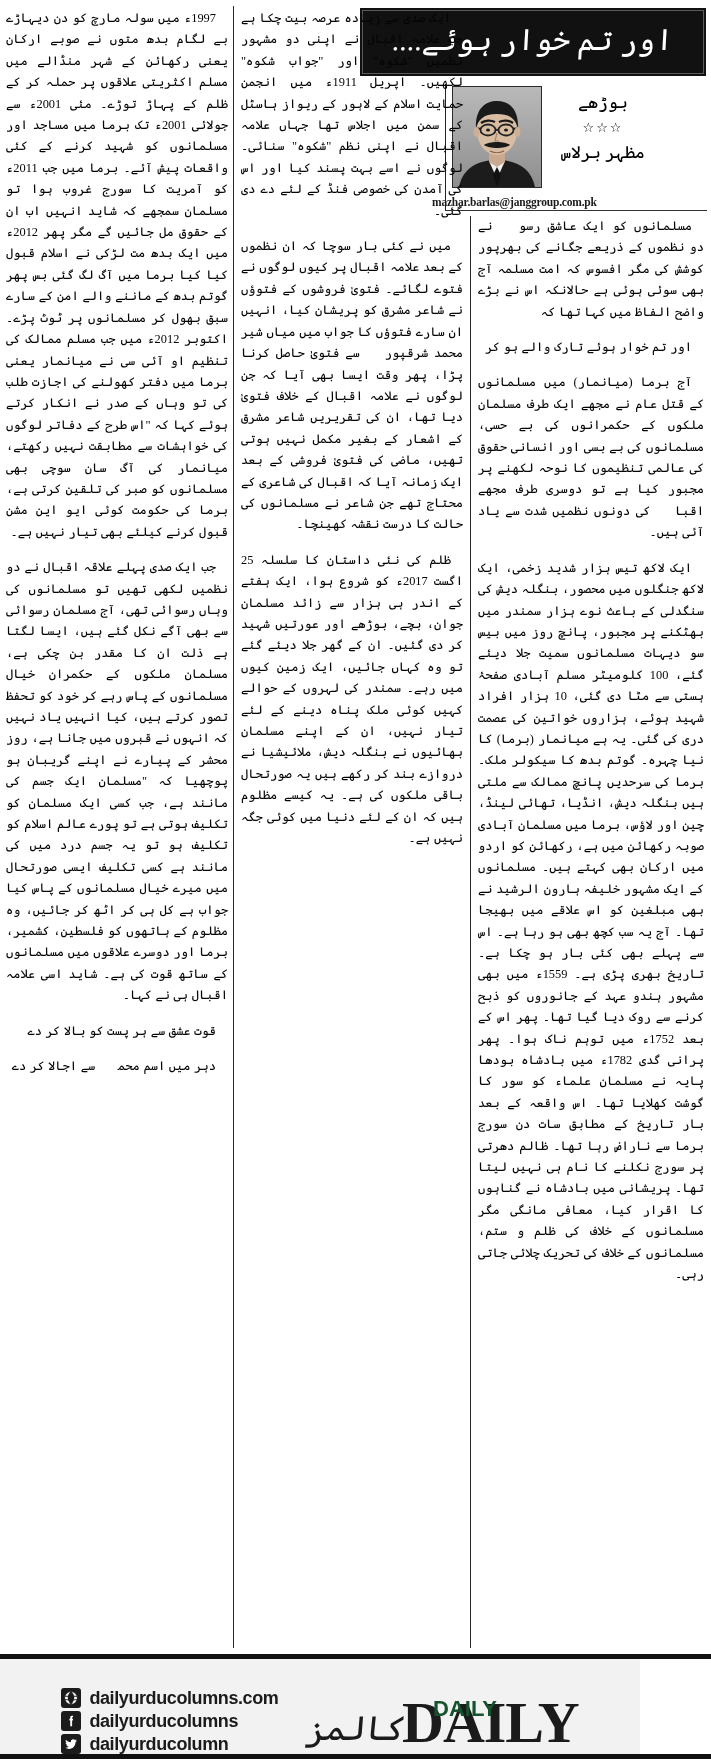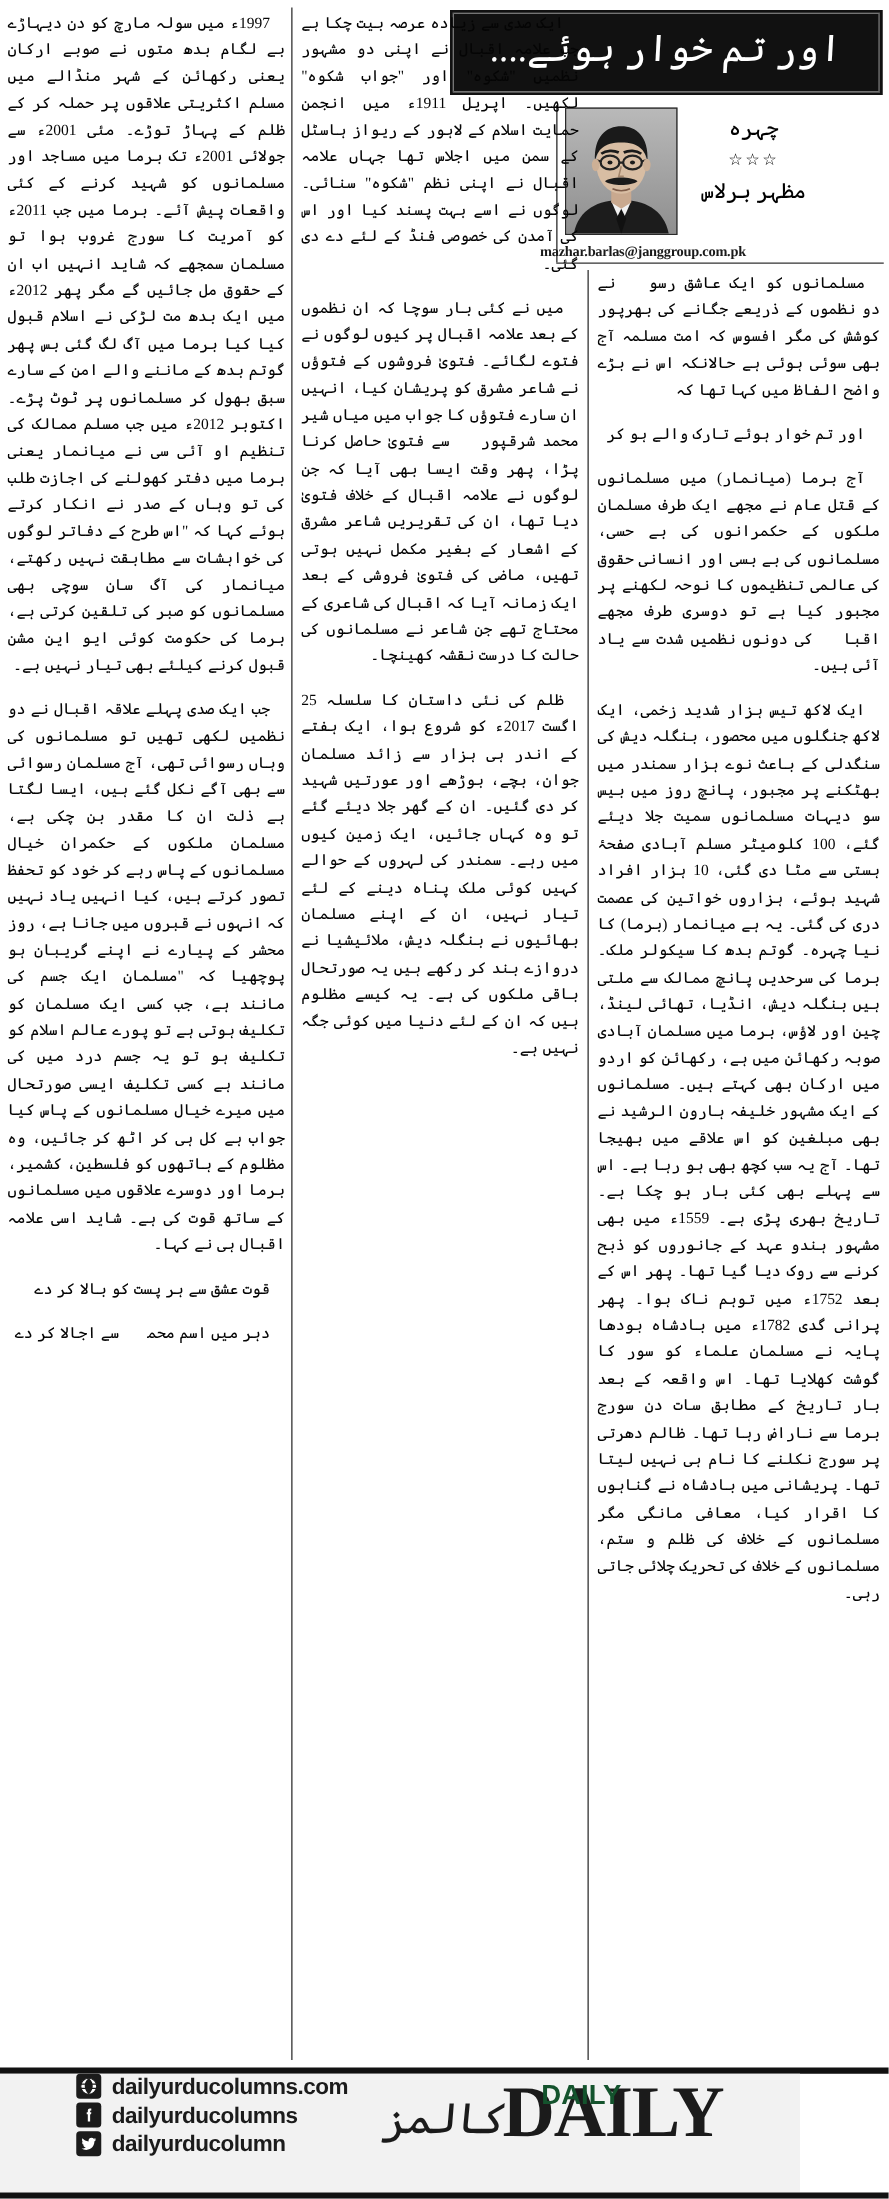--- a/index.html
+++ b/index.html
@@ -207,21 +207,21 @@
     background: #111111;
   }
   .footer {
     position: absolute;
     left: 0;
     top: 1659px;
     width: 640px;
     height: 95px;
     background: #f2f2f2;
     display: flex;
-    align-items: flex-start;
+    align-items: flex-end;
     justify-content: center;
     gap: 26px;
   }
   .footer-bottom-rule {
     position: absolute;
     left: 0;
     top: 1754px;
     width: 711px;
     height: 5px;
     background: #111111;
@@ -358,21 +358,21 @@
 
             <path d="M37 64 C41 66 47 66 51 64" stroke="#7d5b48" stroke-width="1.2" fill="none"></path>
 
             <ellipse cx="23.5" cy="45" rx="3" ry="5" fill="#cdb096"></ellipse>
             <ellipse cx="64.5" cy="45" rx="3" ry="5" fill="#cdb096"></ellipse>
           </svg>
         </div>
       </div>
 
       <div class="byline-text">
-        <div class="byline-colname">چہرہ</div>
+        <div class="byline-colname">بوڑھے</div>
         <div class="byline-stars">☆☆☆</div>
         <div class="byline-author">مظہر برلاس</div>
       </div>
 
     </div>
 
     <div class="email-line">mazhar.barlas@janggroup.com.pk</div>
     <div class="byline-underline"></div>
   </div>
 

